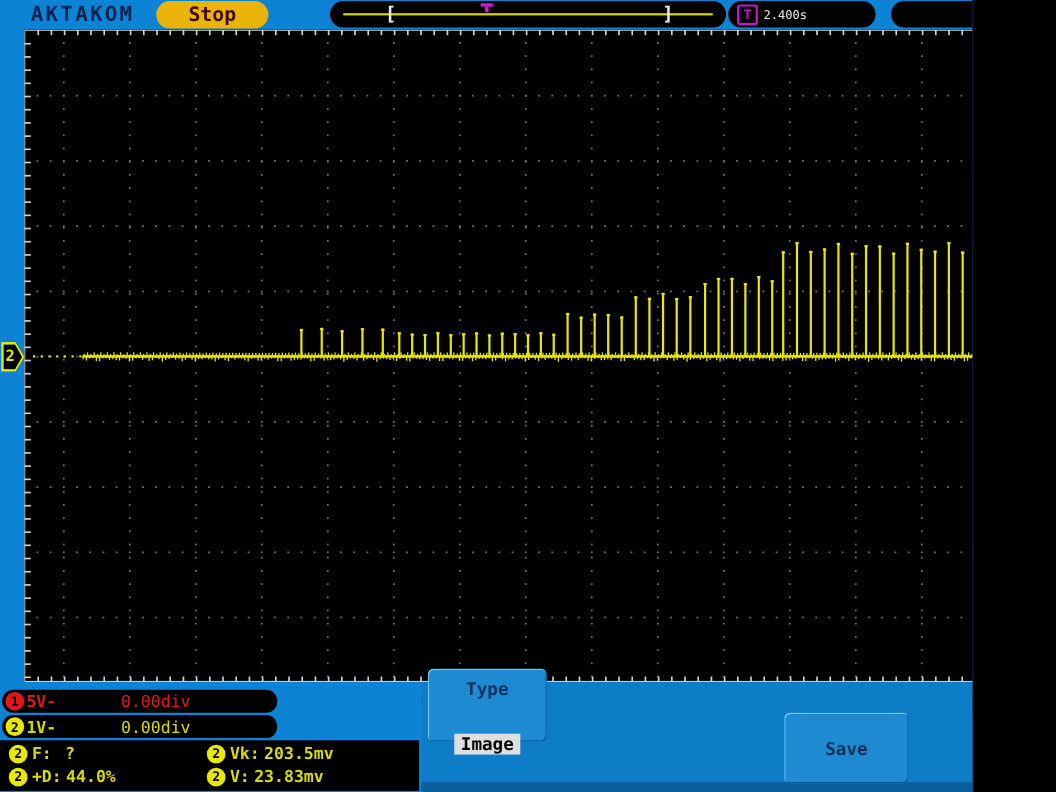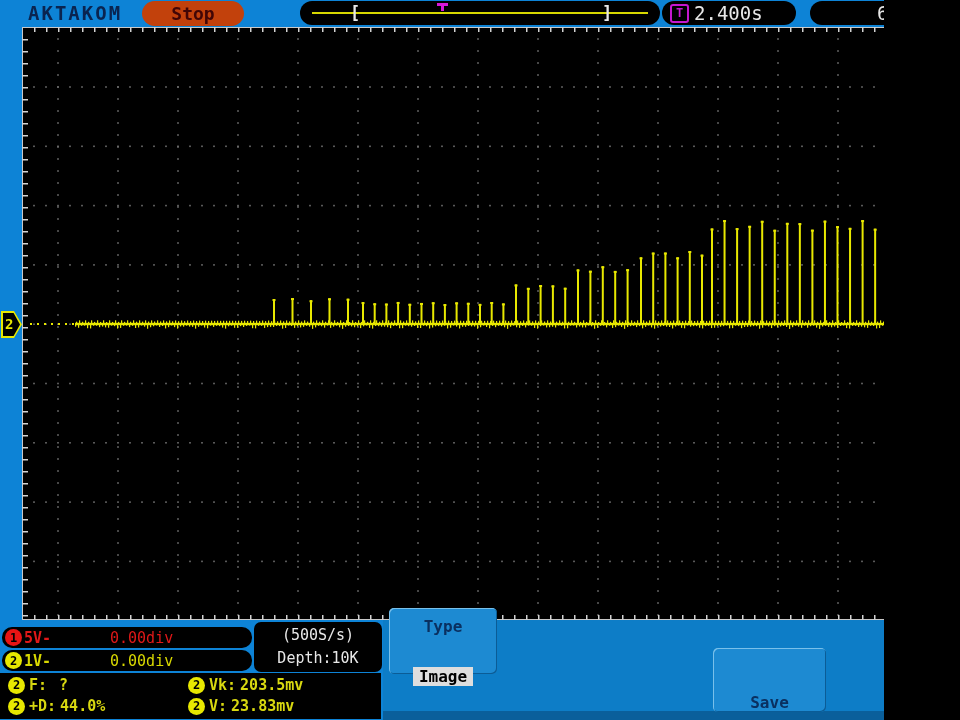--- a/index.html
+++ b/index.html
@@ -1,30 +1,30 @@
 <!DOCTYPE html>
 <html><head>
 <meta charset="utf-8">
 <style>
   html,body{margin:0;padding:0;background:#000;}
   #stage{position:relative;width:884px;height:720px;background:#0d83d6;overflow:hidden;
          font-family:"DejaVu Sans Mono","Liberation Mono",monospace;}
   
   .brand{position:absolute;left:28px;top:2px;font-size:19px;font-weight:bold;color:#0a2450;letter-spacing:2px;}
-  .stop-pill{position:absolute;left:142px;top:1px;width:102px;height:25px;background:#c2410c;border-radius:13px;
+  .stop-pill{position:absolute;left:142px;top:1px;width:102px;height:25px;background:#eab308;border-radius:13px;
              display:flex;align-items:center;justify-content:center;font-size:18px;font-weight:bold;color:#420606;}
   .pos-bar{position:absolute;left:300px;top:1px;width:360px;height:24px;background:#000;border-radius:12px;}
   .pos-line{position:absolute;left:12px;right:12px;top:11px;height:2px;background:#d8d800;}
   .pos-bracket{position:absolute;top:0px;font-size:17px;color:#e8e8e8;font-weight:bold;line-height:24px;}
   .tmark-bar{position:absolute;top:2px;width:11px;height:3px;background:#d818d8;}
   .tmark-stem{position:absolute;top:5px;width:3px;height:5px;background:#d818d8;}
   .pill{position:absolute;top:1px;height:24px;background:#000;border-radius:12px;display:flex;align-items:center;}
   .tbox{width:15px;height:15px;border:2px solid #c617cf;border-radius:3px;margin-left:8px;
         display:flex;align-items:center;justify-content:center;font-size:12px;font-weight:bold;color:#c617cf;}
-  .pill-text{color:#e8e8e8;font-size:19px;margin-left:5px;}
+  .pill-text{color:#e8e8e8;font-size:11px;margin-left:5px;}
   .clock-pill{justify-content:center;}
   
   #screen{position:absolute;left:22px;top:27px;width:914px;height:593px;background:#000;}
   #scope-svg{display:block;}
   .ch2-marker{position:absolute;left:1px;top:311px;width:21px;height:27px;}
   .ch2-marker .outer{position:absolute;inset:0;background:#e8e800;
         clip-path:polygon(0 0,62% 0,100% 50%,62% 100%,0 100%);}
   .ch2-marker .inner{position:absolute;inset:2px;background:#000;
         clip-path:polygon(0 0,62% 0,100% 50%,62% 100%,0 100%);}
   .ch2-marker .num{position:absolute;left:4px;top:5px;font-size:14px;font-weight:bold;color:#e8e800;}
@@ -51,21 +51,21 @@
   .meas-item{position:absolute;display:flex;align-items:center;gap:4px;
              color:#d8d810;font-size:15px;font-weight:bold;}
   
   .menu-bg{position:absolute;left:383px;top:620px;width:577px;height:100px;background:#0d7dc7;}
   .menu-strip{position:absolute;left:383px;top:711px;width:577px;height:9px;background:#0a5f9b;}
   .menu-btn{position:absolute;background:#1d8ad2;border-radius:5px;
             box-shadow:inset 1px 1px 0 #79c0ea,inset -1px -1px 0 #0b5c96;
             display:flex;flex-direction:column;align-items:center;}
   .btn-title{color:#0a3060;font-size:16px;font-weight:bold;}
   .btn-chip{background:#dedede;color:#000;font-size:16px;font-weight:bold;padding:0 6px;margin-top:7px;}
-  .save-btn{justify-content:flex-end;}
+  .save-btn{justify-content:center;}
 </style>
 </head>
 <body>
 
 <div id="stage">
 
   <div class="brand">AKTAKOM</div>
   <div class="stop-pill">Stop</div>
 
   <div class="pos-bar">
@@ -2450,24 +2450,20 @@
     <span class="cnum red">1</span>
     <span class="ch-scale ch1-col">5V-</span>
     <span class="ch-pos ch1-col">0.00div</span>
   </div>
   <div class="ch-pill" style="top:650px;">
     <span class="cnum yel">2</span>
     <span class="ch-scale ch2-col">1V-</span>
     <span class="ch-pos ch2-col">0.00div</span>
   </div>
 
-  <div class="acq-box">
-    <span>(500S/s)</span>
-    <span>Depth:10K</span>
-  </div>
 
   <div class="m-pill">
     <span>M:1.0s</span>
   </div>
 
   <div class="trig-pill">
     <span class="cnum yel">2</span>
     <svg width="16" height="16">
       <polyline points="1,12 6,12 6,3 13,3" fill="none" stroke="#e8e8e8" stroke-width="1.6"></polyline>
     </svg>

